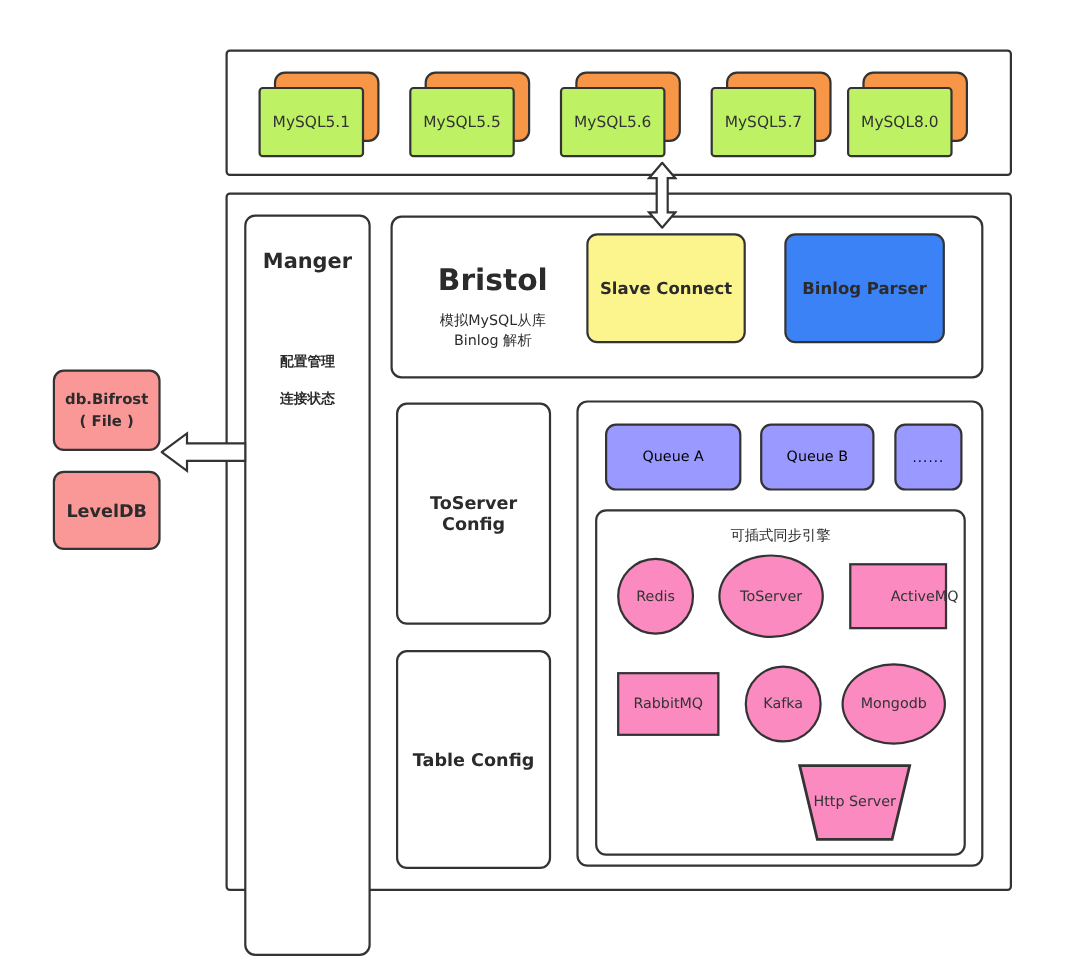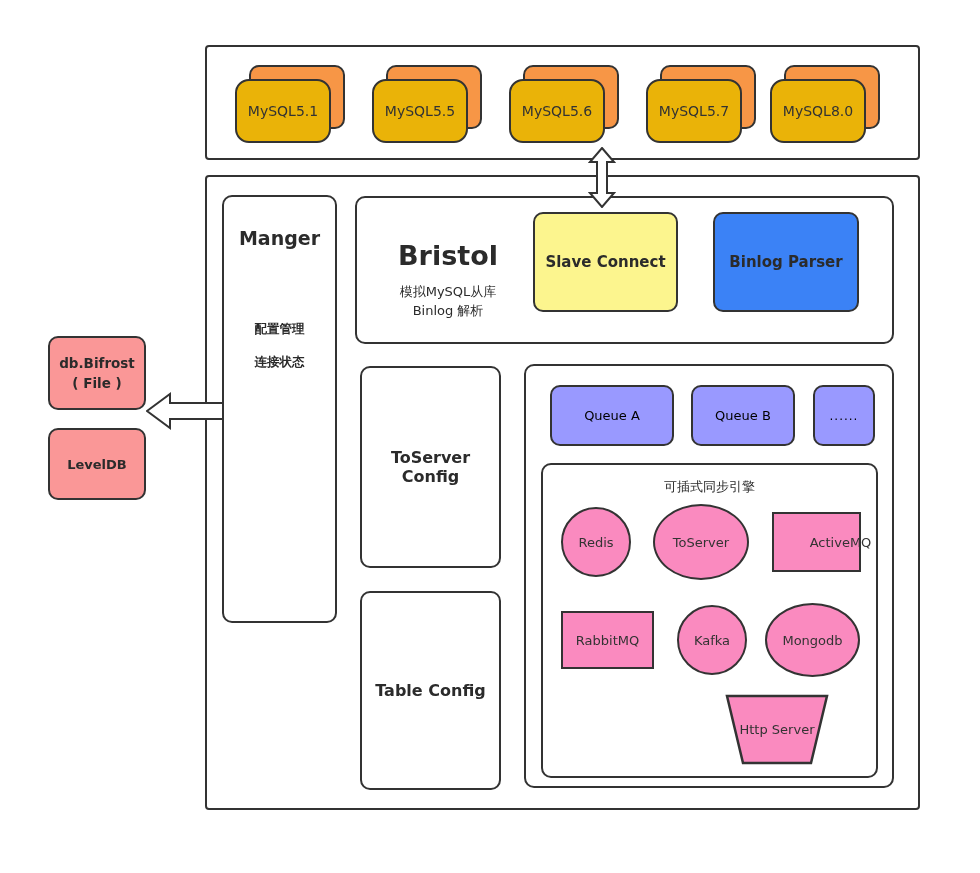--- a/index.html
+++ b/index.html
@@ -13,27 +13,27 @@
   .rounded{border-radius:10px;}
 
   .lbl{line-height:1.25;}
 
   
   .mysql-band{left:205px;top:45px;width:715px;height:115px;}
   .mysql-unit{position:absolute;width:110px;height:78px;}
   .mysql-back{position:absolute;left:14px;top:0;width:96px;height:64px;
        background:#F79646;border:2px solid #333;border-radius:10px;box-sizing:border-box;}
   .mysql-front{position:absolute;left:0;top:14px;width:96px;height:64px;
-       background:#eab308;border:2px solid #333;border-radius:14px;box-sizing:border-box;
+       background:#bef264;border:2px solid #333;border-radius:4px;box-sizing:border-box;
        display:flex;align-items:center;justify-content:center;font-size:14px;color:#333;}
 
   
   .main-band{left:205px;top:175px;width:715px;height:635px;}
 
-  .manger{left:222px;top:195px;width:115px;height:428px;}
+  .manger{left:222px;top:195px;width:115px;height:674px;}
   .manger .m-title{position:absolute;top:30px;left:0;right:0;font-size:19px;font-weight:bold;}
   .manger .m-sub1{position:absolute;top:124px;left:0;right:0;font-size:12.5px;font-weight:bold;}
   .manger .m-sub2{position:absolute;top:157px;left:0;right:0;font-size:12.5px;font-weight:bold;}
 
   .bristol{left:355px;top:196px;width:539px;height:148px;}
   .bristol-name{position:absolute;left:378px;top:240px;width:140px;font-size:27px;
                 font-weight:bold;text-align:center;}
   .bristol-desc{position:absolute;left:378px;top:283px;width:140px;font-size:13px;
                 text-align:center;line-height:1.45;}
   .slave-connect{left:533px;top:212px;width:145px;height:100px;background:#FCF58E;
@@ -69,21 +69,21 @@
         justify-content:center;font-size:13px;color:#333;}
   .trap svg{position:absolute;left:0;top:0;}
   .trap span{position:relative;z-index:2;}
   .hprose{left:578px;top:694px;width:108px;height:71px;background:none;}
   .httpserver{left:725px;top:694px;width:104px;height:71px;background:none;}
 
   
   .bifrost{left:48px;top:336px;width:98px;height:74px;background:#FA9797;
            font-size:13.5px;font-weight:bold;line-height:1.5;}
   .leveldb{left:48px;top:428px;width:98px;height:72px;background:#FA9797;
-           font-size:13px;font-weight:bold;}
+           font-size:16px;font-weight:bold;}
 
   
   .arrow-v{position:absolute;left:588px;top:147px;width:28px;height:61px;}
   .arrow-l{position:absolute;left:146px;top:392px;width:78px;height:38px;}
 </style>
 </head>
 <body>
 
 <div class="stage">
 

